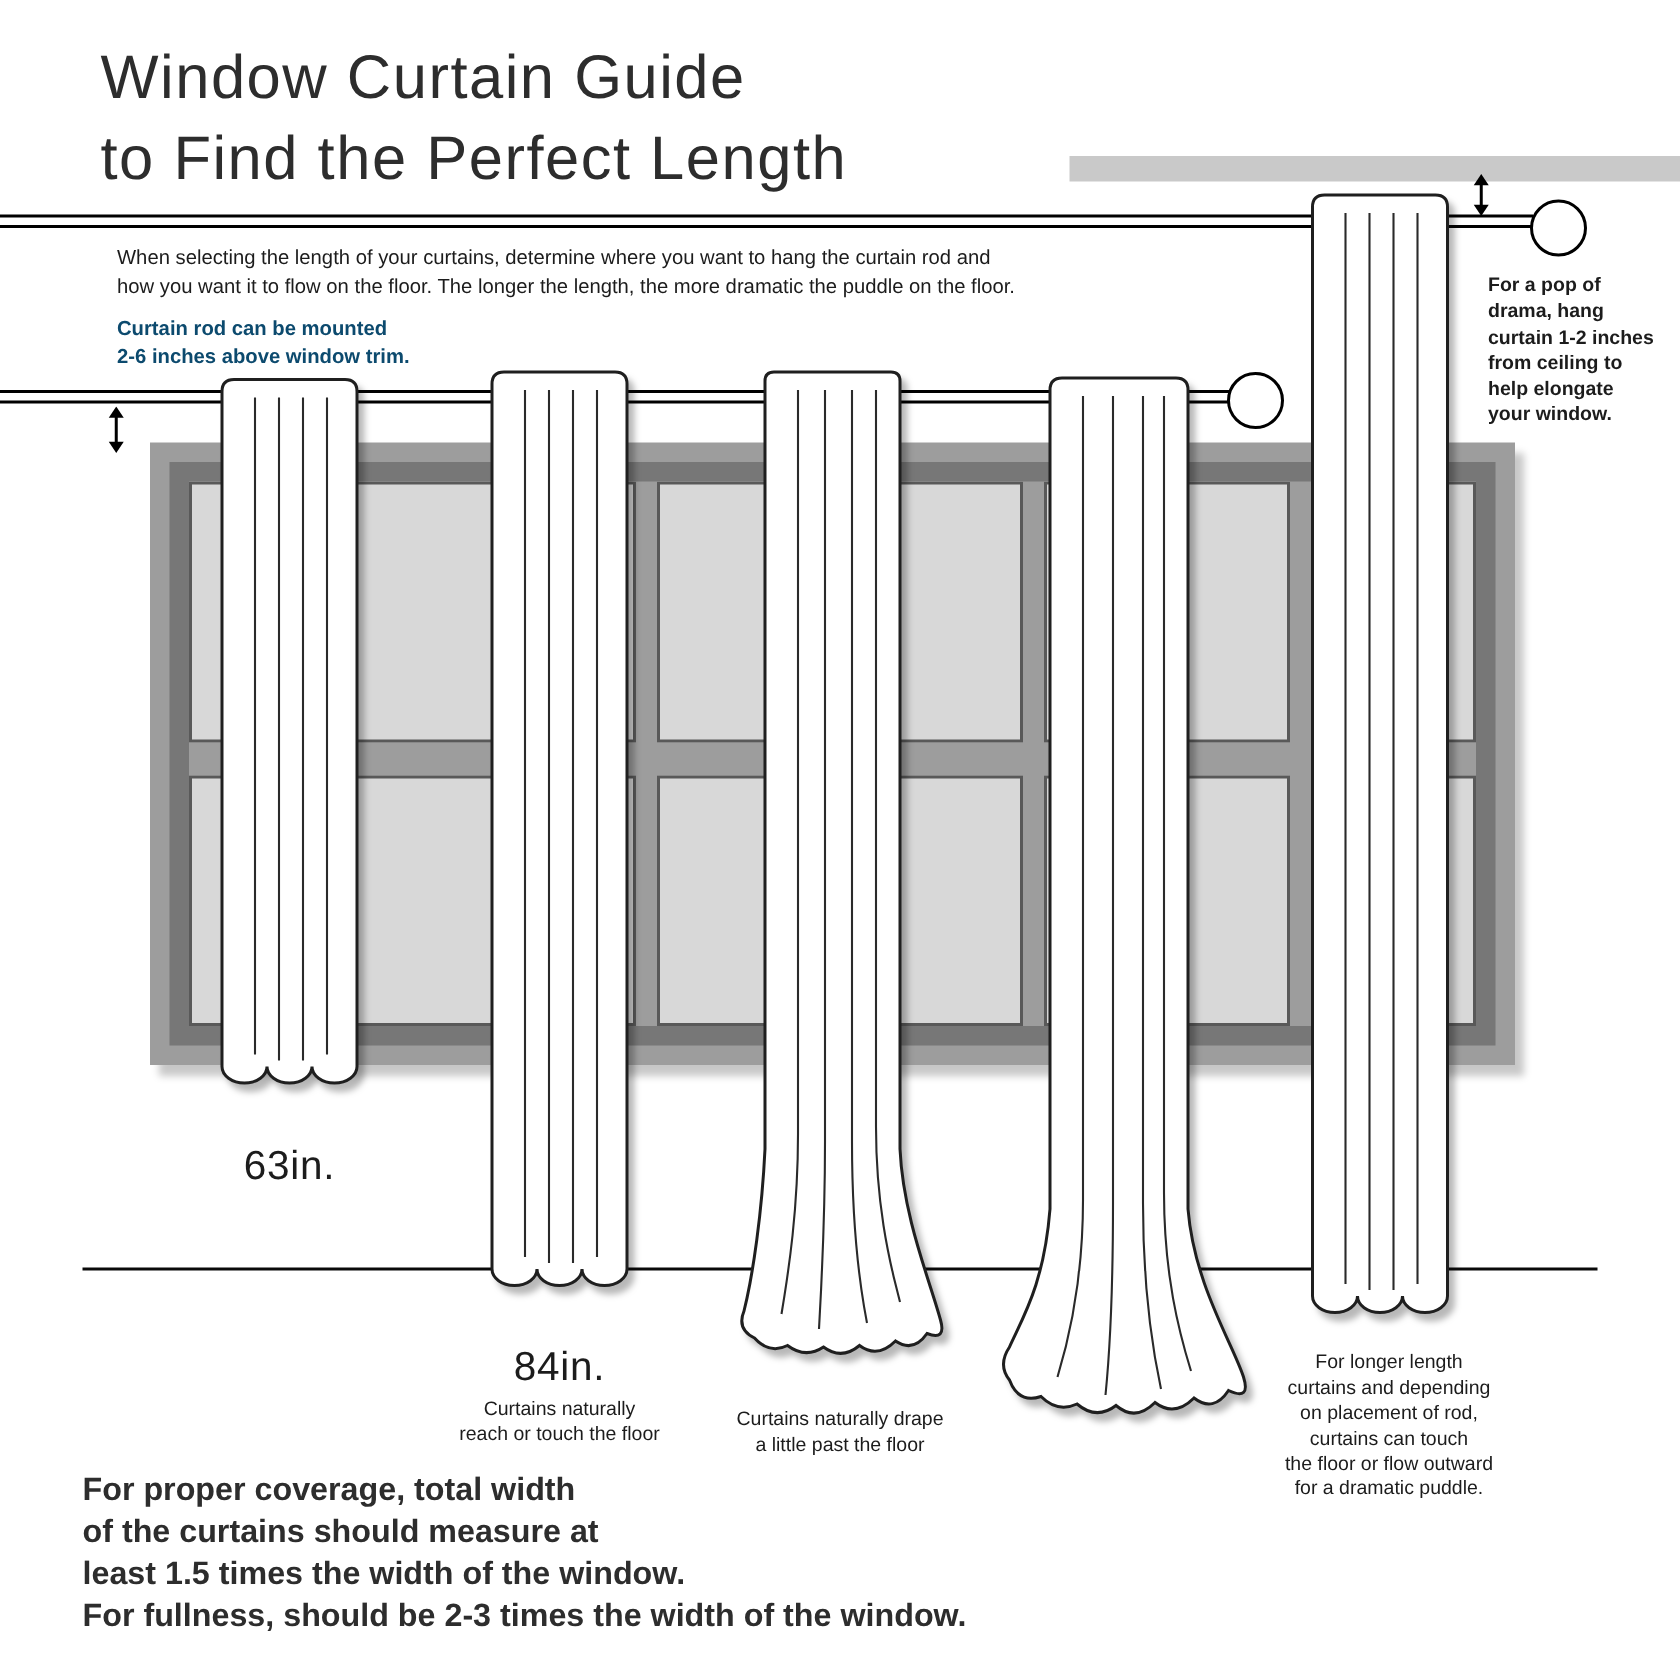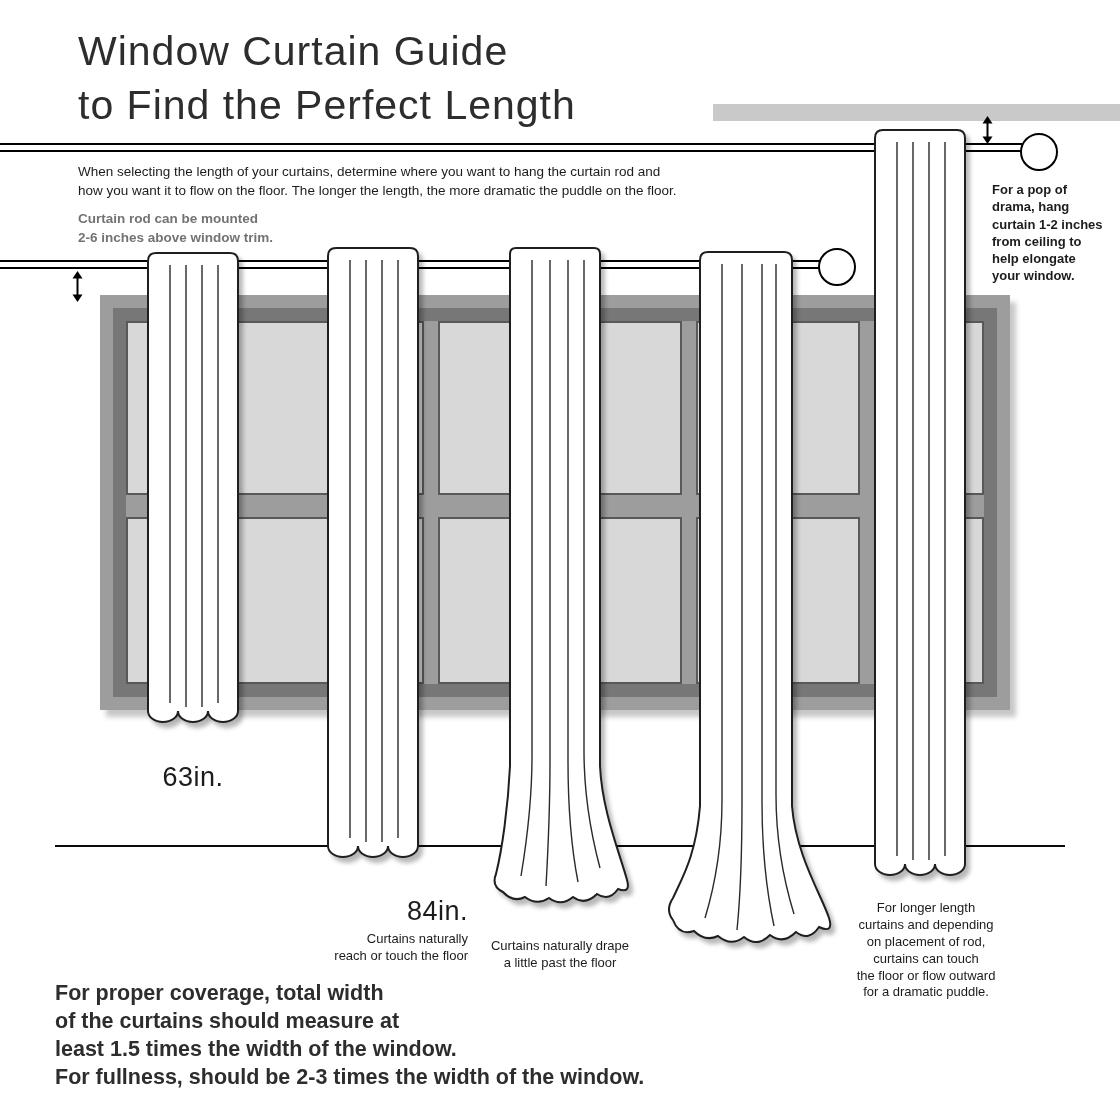--- a/index.html
+++ b/index.html
@@ -2,23 +2,23 @@
 <html><head>
 <meta charset="utf-8">
 <style>
   * { margin:0; padding:0; box-sizing:border-box; }
   html,body { background:#fff; }
   body { font-family:"Liberation Sans", sans-serif; color:#222; }
   .canvas { position:relative; width:1120px; height:1120px; background:#fff; overflow:hidden; }
   .abs { position:absolute; }
   .pre { white-space:pre; }
 
-  .title { left:78px; top:24px; font-size:41px; letter-spacing:1px; color:#2d2d2d; line-height:1.32; z-index:6; }
+  .title { left:67px; top:24px; font-size:41px; letter-spacing:1px; color:#2d2d2d; line-height:1.32; z-index:6; }
   .intro { left:78px; top:163px; font-size:13.5px; color:#1c1c1c; line-height:1.4; z-index:6; }
-  .rod-note { left:78px; top:210px; font-size:13.5px; font-weight:bold; color:#737373; line-height:1.4; z-index:6; }
+  .rod-note { left:78px; top:210px; font-size:13.5px; font-weight:bold; color:#0c4a6e; line-height:1.4; z-index:6; }
   .ceiling-note { left:992px; top:181px; font-size:13px; font-weight:bold; color:#1c1c1c; line-height:1.33; z-index:6; }
   .footer-text { left:55px; top:980px; font-size:21.5px; font-weight:bold; color:#2d2d2d; line-height:1.3; z-index:6; }
 
   .ceiling-bar { left:713px; top:104px; width:407px; height:17px; background:#c9c9c9; z-index:1; }
 
   .rod { height:9px; border-top:2px solid #000; border-bottom:2px solid #000; background:#fff; z-index:2; }
   .rod-1 { left:0; top:143px; width:1022px; }
   .rod-2 { left:0; top:260px; width:820px; }
   .finial { width:38px; height:38px; border:2.5px solid #000; border-radius:50%; background:#fff; z-index:2; }
   .finial-1 { left:1020px; top:133px; }
@@ -37,21 +37,21 @@
 
   .curtain { z-index:5; filter:drop-shadow(4px 5px 2px rgba(0,0,0,0.28)); }
   .curtain-1 { left:146px; top:251px; }
   .curtain-2 { left:326px; top:246px; }
   .curtain-3 { left:486px; top:246px; }
   .curtain-4 { left:662px; top:250px; }
   .curtain-5 { left:873px; top:128px; }
 
   .len-label { text-align:center; z-index:6; }
   .label-63  { left:98px;  top:762px; width:190px; }
-  .label-84  { left:278px; top:896px; width:190px;text-align:right; }
+  .label-84  { left:278px; top:896px; width:190px; }
   .label-95  { left:465px; top:934px; width:190px; }
   .label-108 { left:649px; top:972px; width:190px; }
   .label-95-120 { left:826px; top:896px; width:200px; }
   .len-num { font-size:27px; color:#1c1c1c; letter-spacing:0.5px; }
   .len-desc { font-size:13px; color:#1c1c1c; line-height:1.3; margin-top:4px; }
 </style>
 </head>
 <body>
 
 <div class="canvas">

